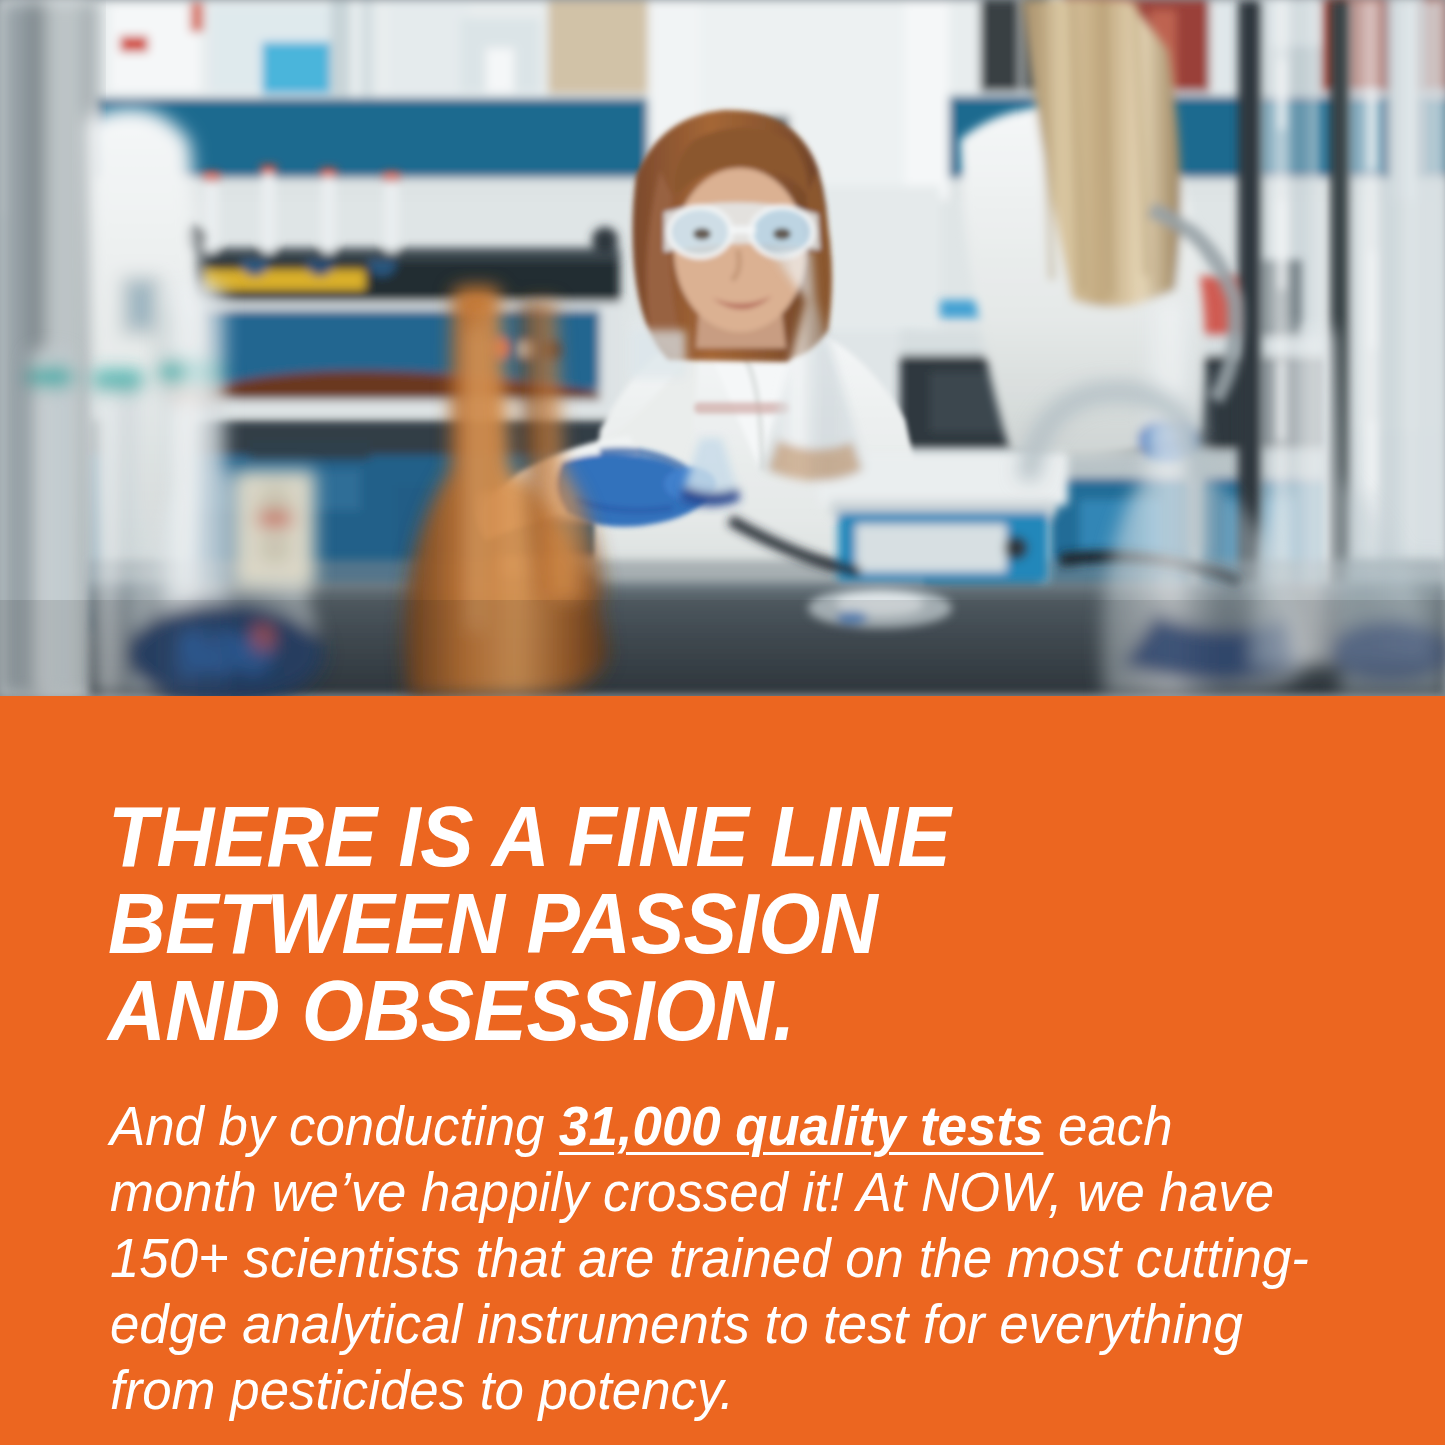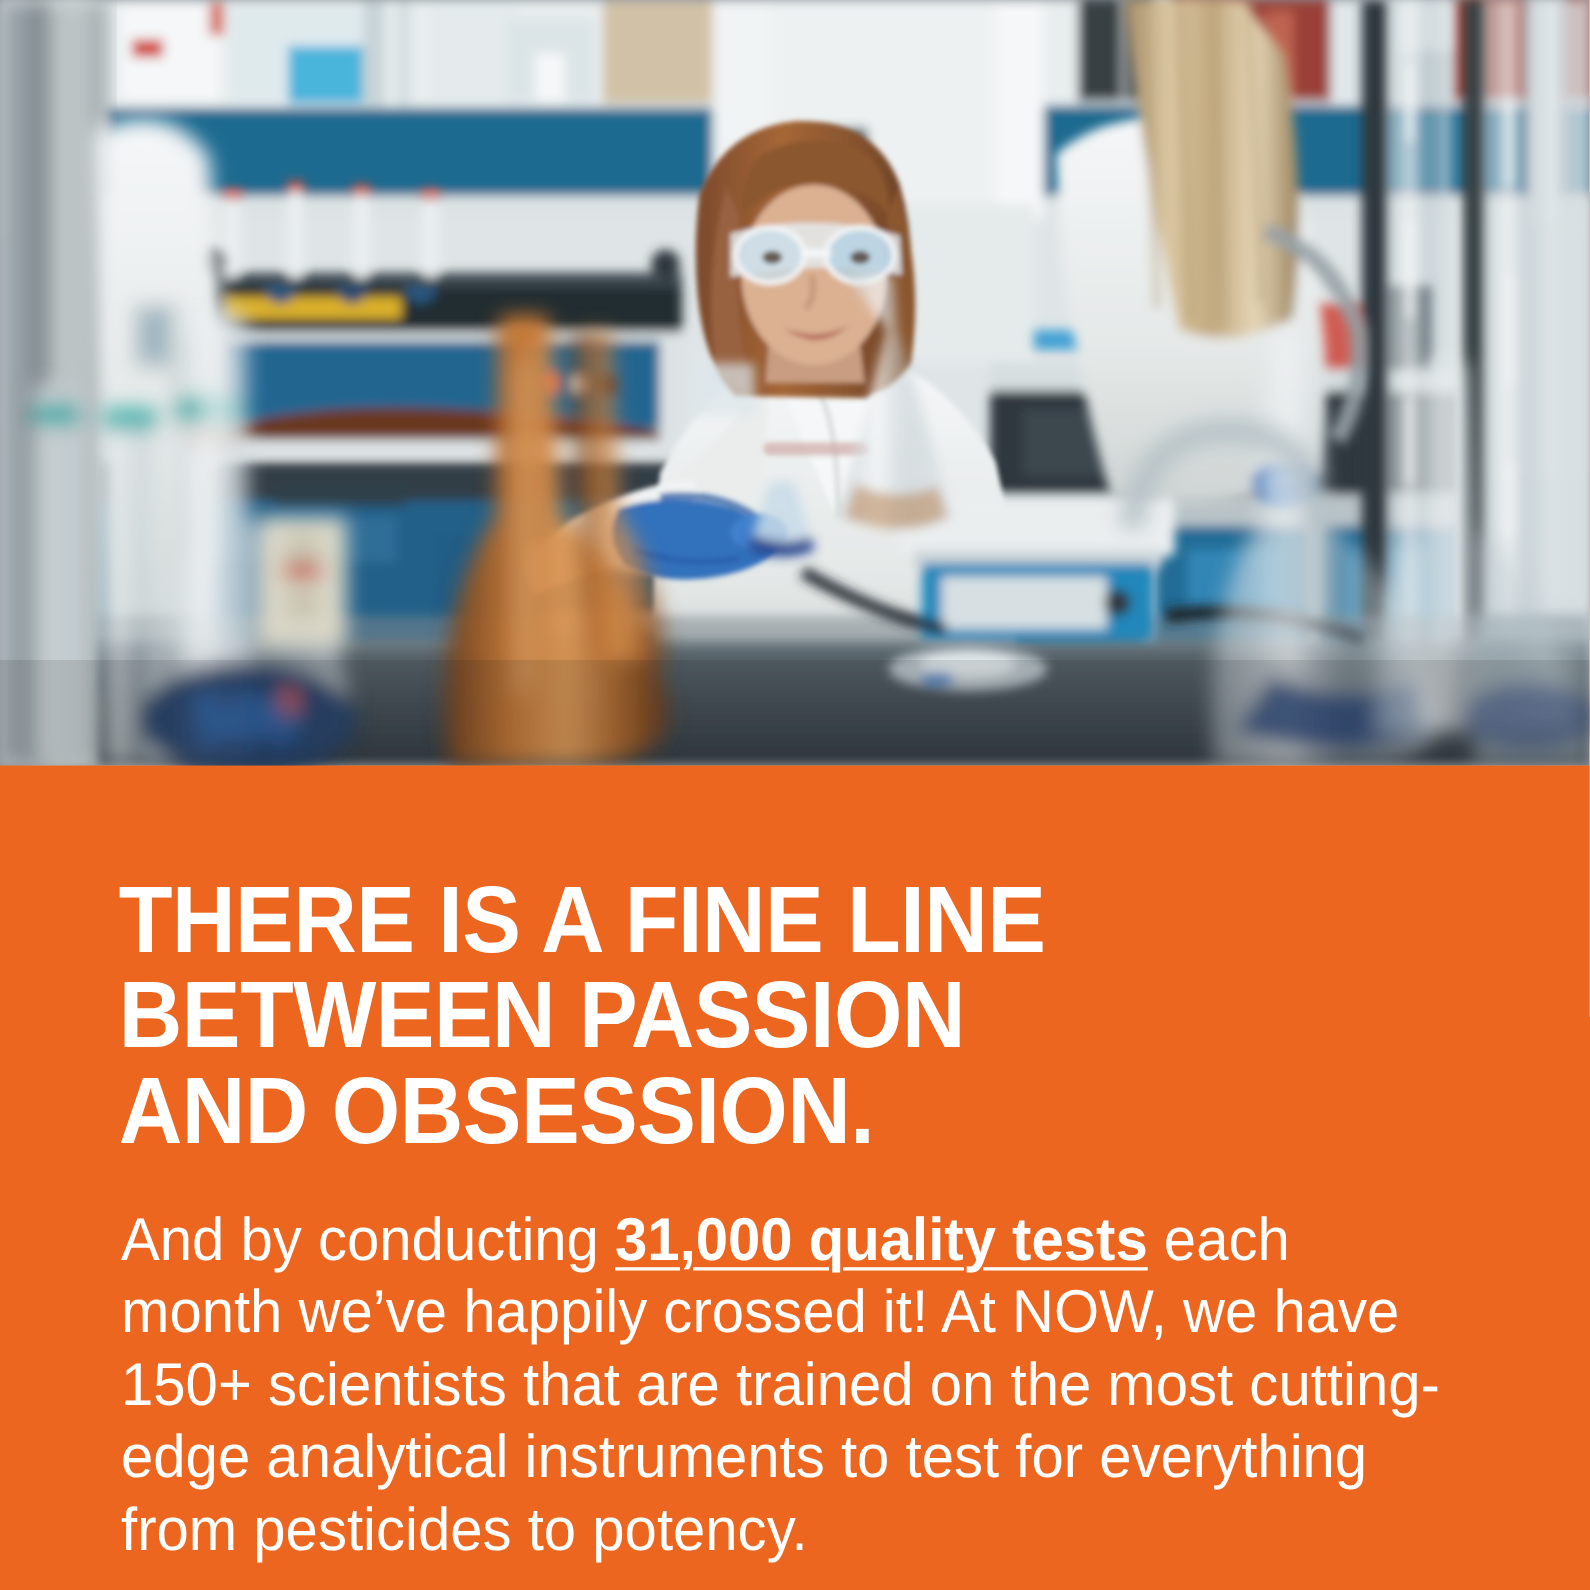--- a/index.html
+++ b/index.html
@@ -10,20 +10,21 @@
   body {
     font-family: "Liberation Sans", sans-serif;
   }
 
   .poster {
     position: relative;
     width: 1445px;
     height: 1445px;
     overflow: hidden;
     background: #EC6620;
+    font-style: italic;
   }
 
   
   .photo {
     position: absolute;
     left: 0;
     top: 0;
     width: 1445px;
     height: 696px;
     overflow: hidden;

